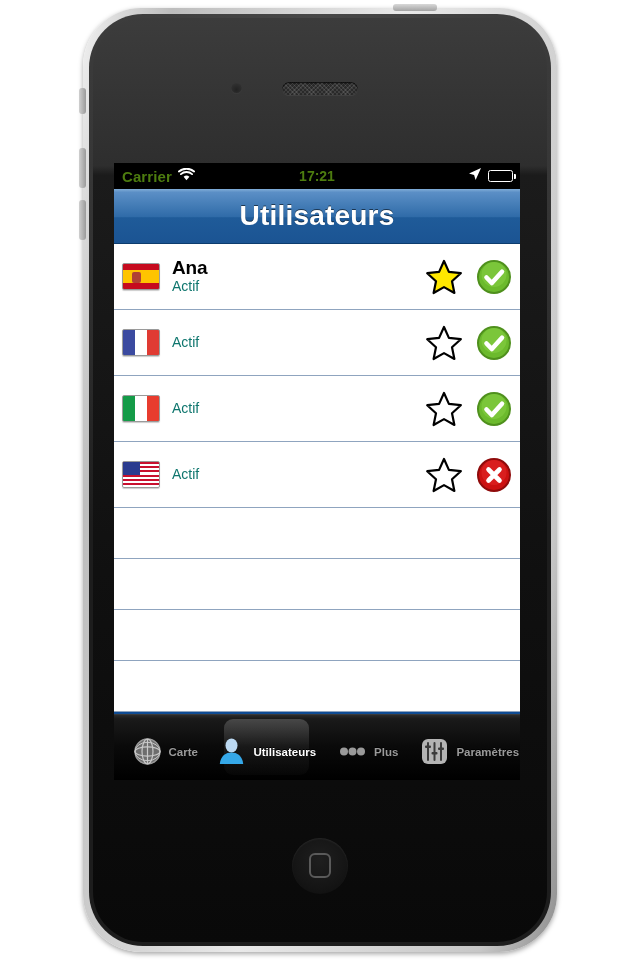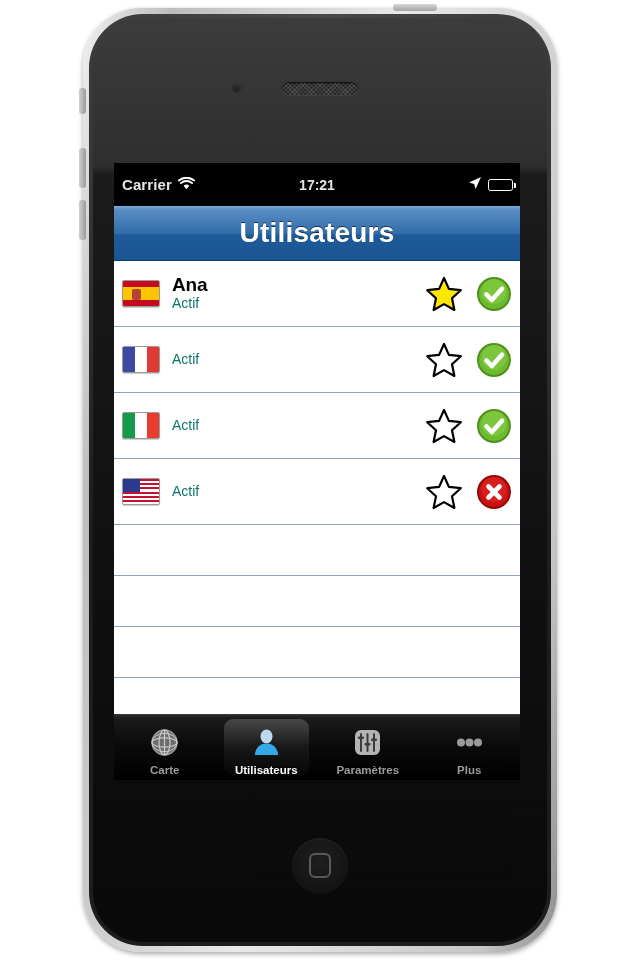--- a/index.html
+++ b/index.html
@@ -71,25 +71,25 @@
   #screen {
     position: absolute;
     left: 114px; top: 163px;
     width: 406px; height: 617px;
     background: #ffffff;
     overflow: hidden;
   }
 
   
   #status-bar {
-    height: 43px; width: 100%;
+    height: 26px; width: 100%;
     background: #000;
     display: flex; align-items: center;
     position: relative;
-    color: #e5e5e5;
+    color: #4d7c0f;
   }
   #status-left { display: flex; align-items: center; gap: 6px; padding-left: 8px; }
   #carrier-label { font-size: 15px; font-weight: bold; letter-spacing: .1px; }
   #status-time {
     position: absolute; left: 0; right: 0; text-align: center;
     font-size: 14px; font-weight: bold;
   }
   #status-right {
     position: absolute; right: 7px; top: 0; bottom: 0;
     display: flex; align-items: center; gap: 6px;
@@ -169,21 +169,21 @@
   
   #tab-bar {
     position: absolute; left: 0; bottom: 0;
     width: 100%; height: 66px;
     background: linear-gradient(180deg,#2b2b2b 0%, #1a1a1a 6%, #0a0a0a 48%, #000000 100%);
     border-top: 1px solid #3a3a3a;
     display: flex; align-items: stretch;
   }
   .tab-item {
     flex: 1 1 0; position: relative;
-    display: flex; flex-direction: column;
+    display: flex; flex-direction: row;
     align-items: center; justify-content: center;
     padding-top: 8px; gap: 6px;
   }
   .tab-item.selected::before {
     content: ""; position: absolute;
     left: 8px; right: 8px; top: 4px; bottom: 5px;
     border-radius: 9px;
     background: linear-gradient(180deg, rgba(255,255,255,.20), rgba(255,255,255,.06) 50%, rgba(255,255,255,.02));
   }
   .tab-icon { width: 31px; height: 31px; position: relative; z-index: 1; }
@@ -351,46 +351,46 @@
     <div class="tab-item selected">
       <span class="tab-icon">
         <svg width="31" height="31" viewBox="0 0 31 31">
           <ellipse cx="15.5" cy="9.5" rx="6" ry="7" fill="#bcd9f2"></ellipse>
           <path d="M3.8 28 C4.6 19.6 10 16.5 15.5 16.5 C21 16.5 26.4 19.6 27.2 28 Z" fill="#35a8e8"></path>
         </svg>
       </span>
       <span class="tab-label">Utilisateurs</span>
     </div>
 
+
+    <div class="tab-item">
+      <span class="tab-icon">
+        <svg width="31" height="31" viewBox="0 0 31 31">
+          <circle cx="7" cy="15.5" r="4" fill="#9a9a9a"></circle>
+          <circle cx="15.5" cy="15.5" r="4" fill="#9a9a9a"></circle>
+          <circle cx="24" cy="15.5" r="4" fill="#9a9a9a"></circle>
+        </svg>
+      </span>
+      <span class="tab-label">Plus</span>
+    </div>
 
     <div class="tab-item">
       <span class="tab-icon">
         <svg width="31" height="31" viewBox="0 0 31 31">
           <rect x="3" y="3" width="25" height="25" rx="6" fill="#b4b4b4"></rect>
           <g stroke="#3b3b3b" stroke-width="2" stroke-linecap="round">
             <line x1="9" y1="7" x2="9" y2="24"></line>
             <line x1="15.5" y1="7" x2="15.5" y2="24"></line>
             <line x1="22" y1="7" x2="22" y2="24"></line>
           </g>
           <g fill="#3b3b3b">
             <rect x="6" y="9.5" width="6" height="2.6" rx="1"></rect>
             <rect x="12.5" y="16" width="6" height="2.6" rx="1"></rect>
             <rect x="19" y="11.5" width="6" height="2.6" rx="1"></rect>
           </g>
         </svg>
       </span>
       <span class="tab-label">Paramètres</span>
     </div>
 
-    <div class="tab-item">
-      <span class="tab-icon">
-        <svg width="31" height="31" viewBox="0 0 31 31">
-          <circle cx="7" cy="15.5" r="4" fill="#9a9a9a"></circle>
-          <circle cx="15.5" cy="15.5" r="4" fill="#9a9a9a"></circle>
-          <circle cx="24" cy="15.5" r="4" fill="#9a9a9a"></circle>
-        </svg>
-      </span>
-      <span class="tab-label">Plus</span>
-    </div>
-
   </div>
 
 </div>
 
 </body></html>

